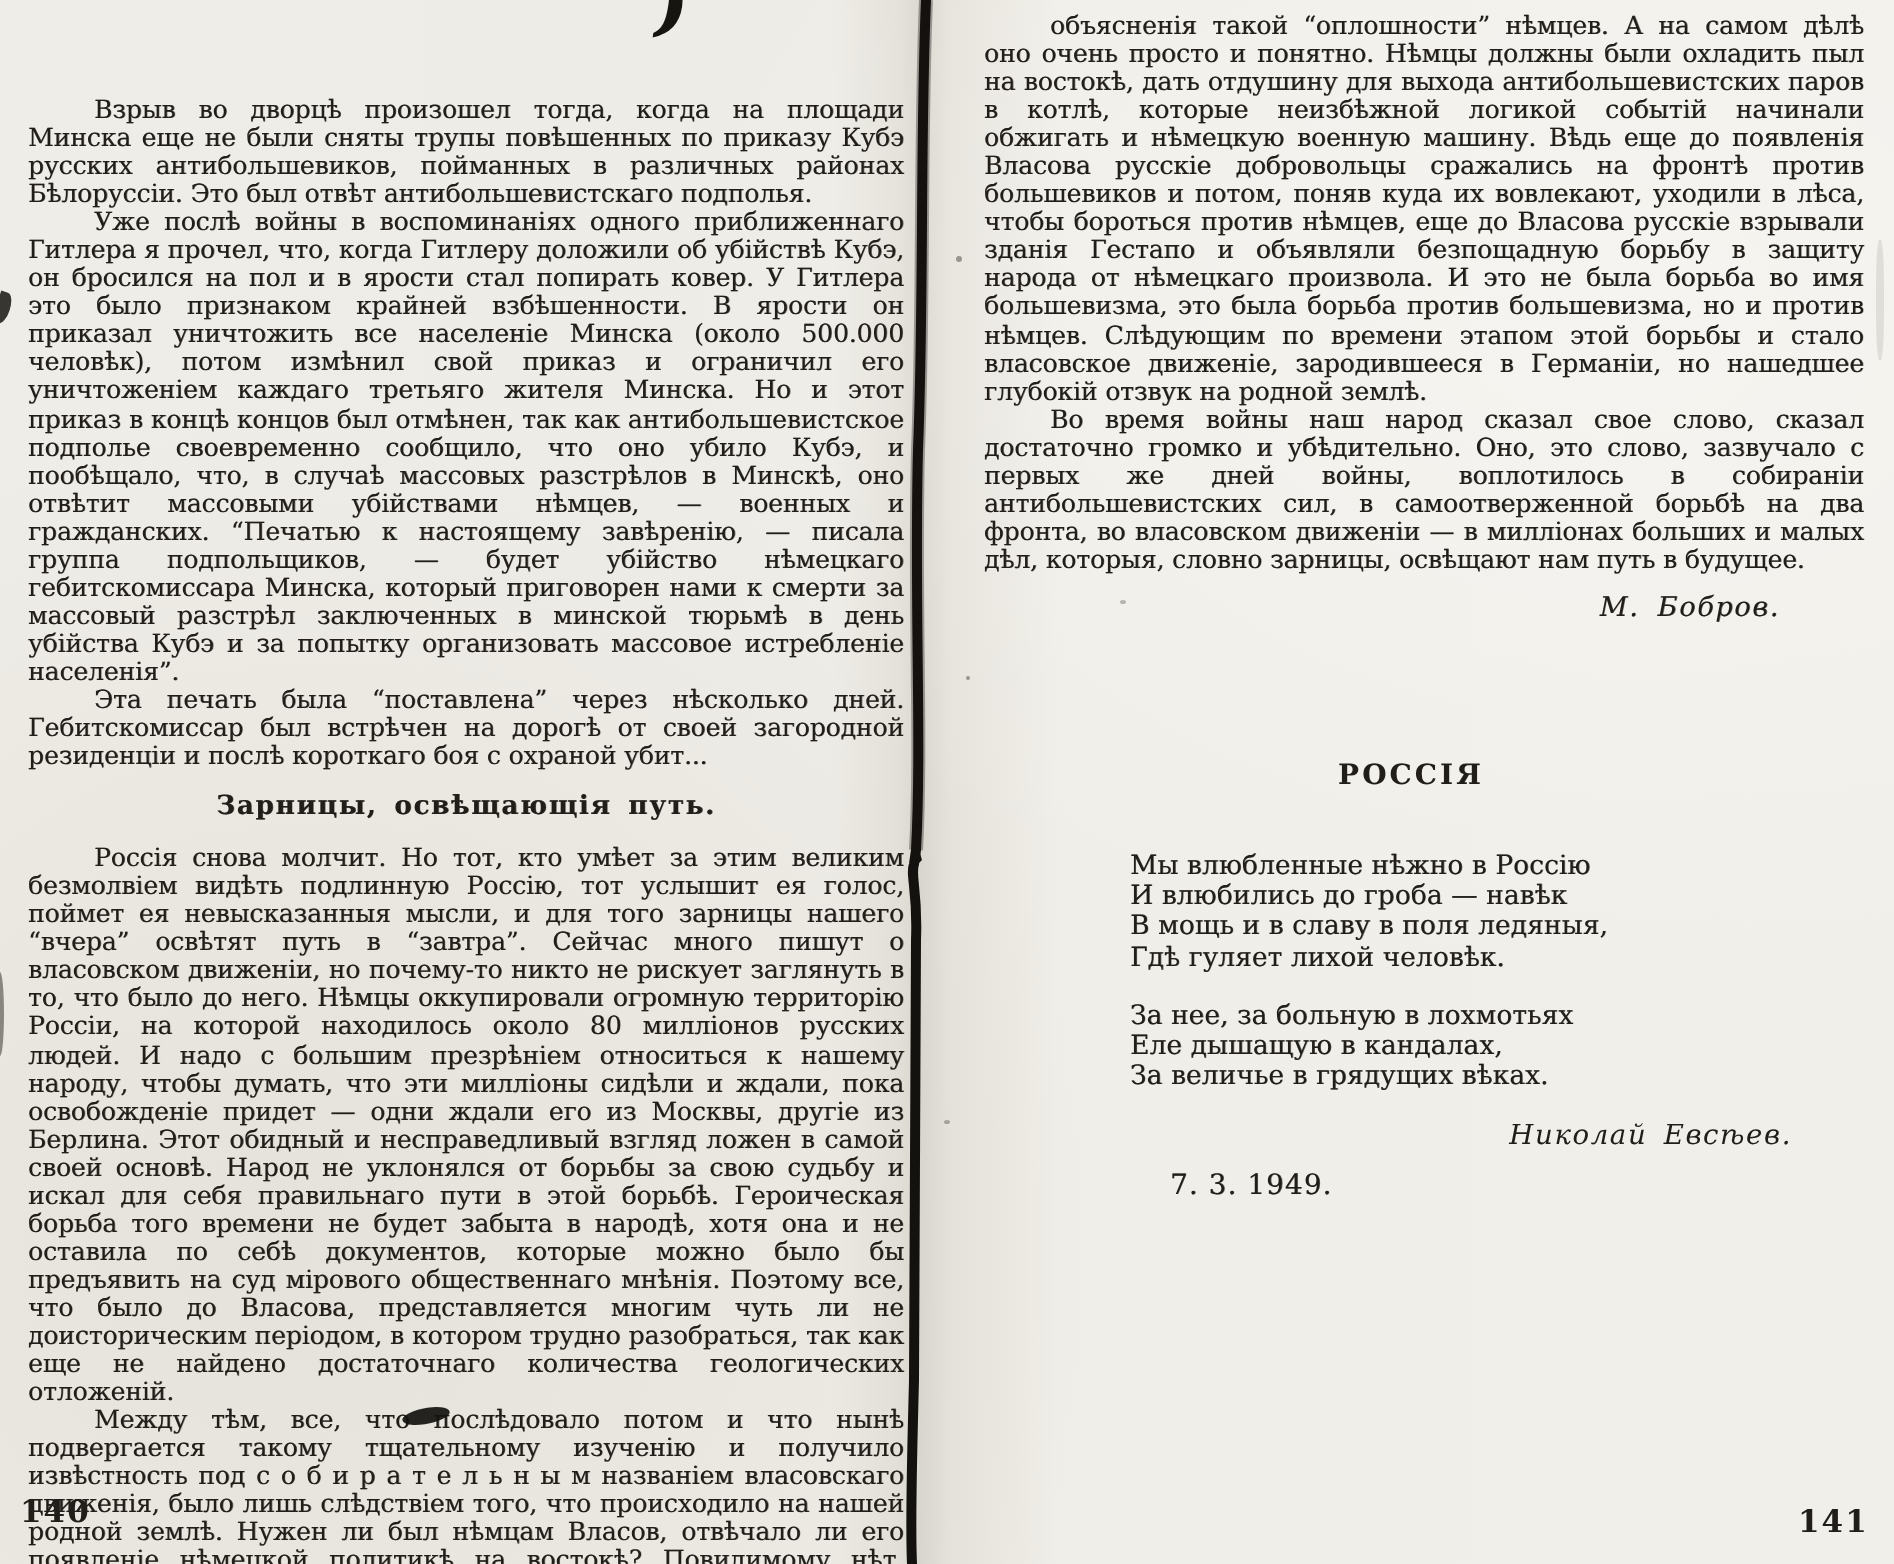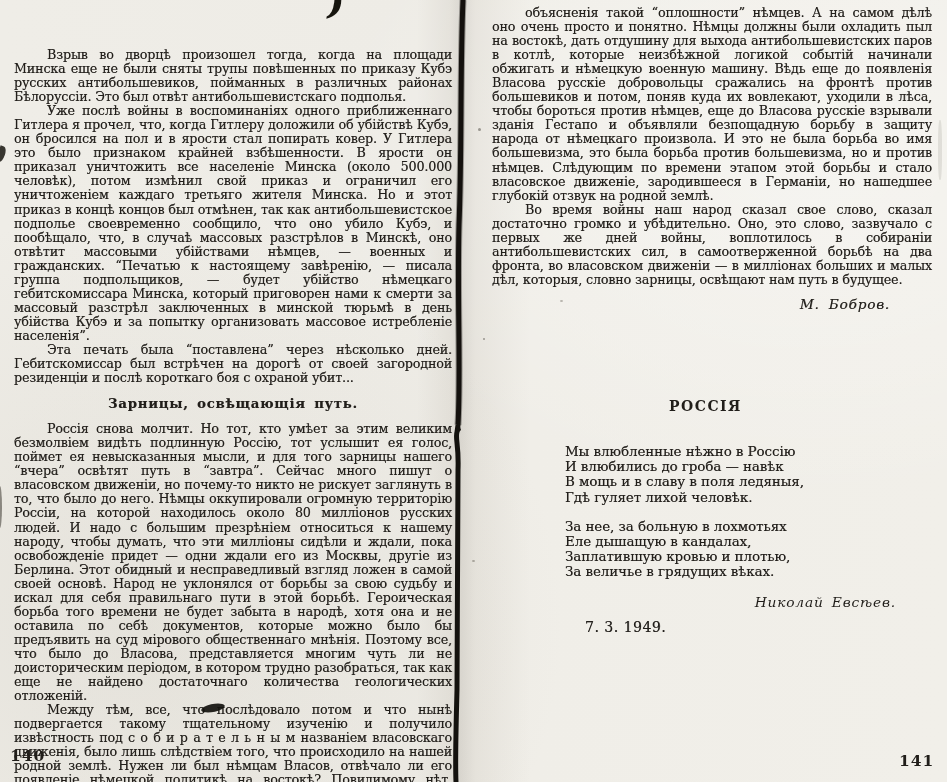--- a/index.html
+++ b/index.html
@@ -24,21 +24,21 @@
   .page-left-text{position:absolute;left:14px;top:48px;width:438px;}
   .page-right-text{position:absolute;left:492px;top:6px;width:440px;}
   .section-heading{
     text-align:center;font-weight:bold;font-size:13.2px;letter-spacing:0.8px;
     margin:12px 0 11px 0;text-indent:0;word-spacing:3px;
   }
   .sig-article{
     margin-top:10px;padding-right:42px;text-align:right;
     font-style:italic;font-size:13.6px;letter-spacing:0.8px;word-spacing:4px;text-indent:0;
   }
-  .poem-block{position:absolute;left:475px;top:398px;width:461px;}
+  .poem-block{position:absolute;left:475px;top:380px;width:461px;}
   .poem-title{
     text-align:center;font-weight:bold;font-size:14px;letter-spacing:1.5px;
     margin:0 0 30px 0;
   }
   .poem-lines{margin-left:90px;font-size:13.3px;line-height:15.2px;
     text-shadow:0.3px 0 0 rgba(33,30,26,0.6);}
   .stanza{margin:0 0 14px 0;}
   .poem-line{white-space:nowrap;}
   .poem-author{
     text-align:right;padding-right:40px;font-style:italic;font-size:13.8px;
@@ -93,21 +93,20 @@
     <div class="poem-lines">
       <div class="stanza">
         <div class="poem-line">Мы влюбленные нѣжно в Россію</div>
         <div class="poem-line">И влюбились до гроба — навѣк</div>
         <div class="poem-line">В мощь и в славу в поля ледяныя,</div>
         <div class="poem-line">Гдѣ гуляет лихой человѣк.</div>
       </div>
       <div class="stanza">
         <div class="poem-line">За нее, за больную в лохмотьях</div>
         <div class="poem-line">Еле дышащую в кандалах,</div>
-        <div class="poem-line">Заплатившую кровью и плотью,</div>
         <div class="poem-line">За величье в грядущих вѣках.</div>
       </div>
     </div>
     <div class="poem-author">Николай Евсѣев.</div>
     <div class="poem-date">7. 3. 1949.</div>
   </div>
 
   <div class="page-number left">140</div>
   <div class="page-number right">141</div>
 

